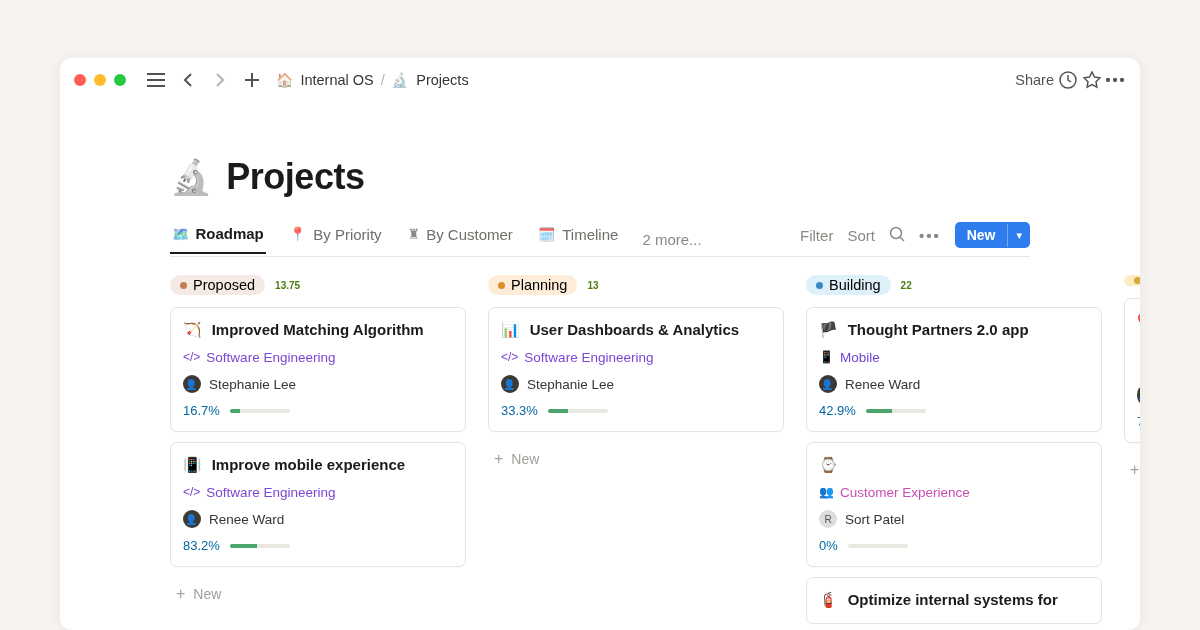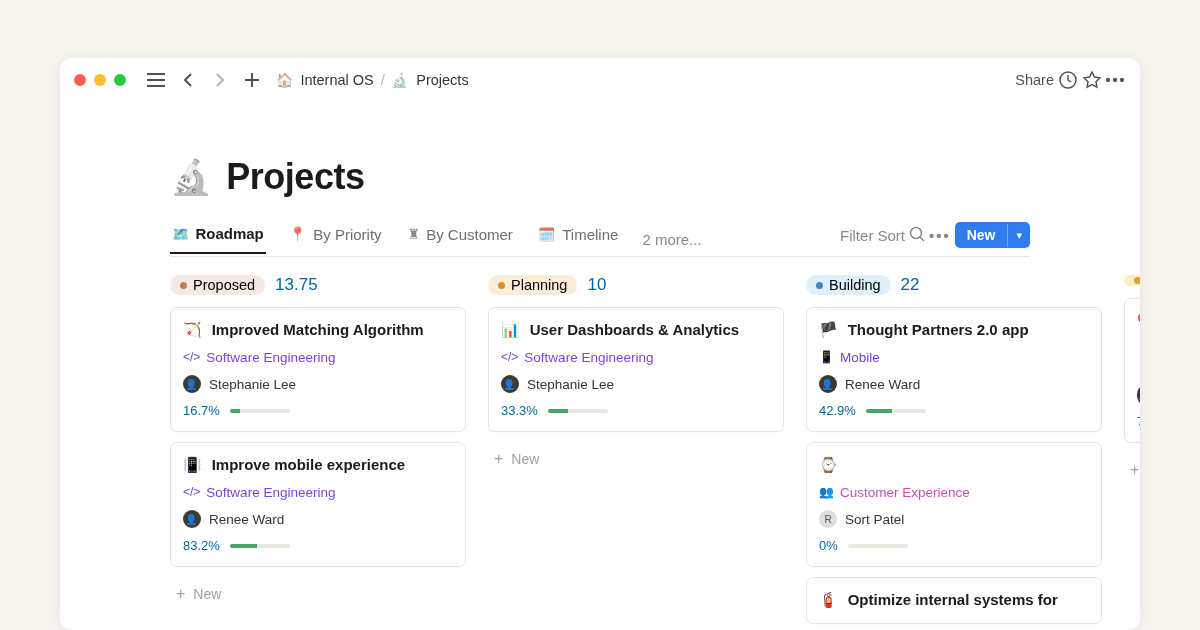--- a/index.html
+++ b/index.html
@@ -18,31 +18,31 @@
   .dots { letter-spacing:2px; font-weight:700; }
   .content { padding:0 110px; }
   .page-header { display:flex; align-items:center; gap:14px; margin-top:54px; }
   .page-icon { font-size:34px; filter:grayscale(1); opacity:.75; }
   .page-title { font-size:36px; font-weight:800; color:#1c1b19; letter-spacing:-.5px; }
   .tabs-row { display:flex; align-items:center; margin-top:24px; border-bottom:1px solid #eae8e3; position:relative; }
   .tab { display:flex; align-items:center; gap:6px; padding:0 2px 10px 2px; margin-right:22px; font-size:15px; color:#6f6e69; cursor:pointer; }
   .tab.active { color:#1c1b19; font-weight:700; border-bottom:2px solid #1c1b19; margin-bottom:-1px; }
   .tab .ticon { font-size:14px; opacity:.8; }
   .tabs-more { font-size:15px; color:#8a8883;text-align:center; }
-  .tabs-tools { margin-left:auto; display:flex; align-items:center; gap:4px; color:#8a8883; font-size:15px; padding-bottom:8px; }
+  .tabs-tools { margin-left:auto; display:flex; align-items:center; gap:14px; color:#8a8883; font-size:15px; padding-bottom:8px; }
   .btn-new { display:flex; align-items:center; background:#2f7cee; color:#fff; border-radius:5px; overflow:hidden; }
   .btn-new .lbl { padding:5px 12px; font-weight:600; font-size:14px; }
   .btn-new .chev { padding:5px 8px; border-left:1px solid rgba(255,255,255,.35); font-size:11px; }
   .board { display:flex; gap:22px; margin-top:18px; }
   .col { width:296px; flex-shrink:0; }
   .col.peek { width:30px; overflow:hidden; }
   .col-head { display:flex; align-items:center; gap:10px; margin-bottom:12px; }
   .pill { display:flex; align-items:center; gap:6px; padding:2px 10px; border-radius:12px; font-size:14.5px; font-weight:500; }
   .dot { width:7px; height:7px; border-radius:50%; }
-  .count { color:#0369a1; font-size:17px; }
+  .count { color:#4d7c0f; font-size:10px;font-weight:bold; }
   .card { border:1px solid #e6e3dd; border-radius:7px; padding:12px 12px 13px 12px; margin-bottom:10px; background:#fff; box-shadow:0 1px 1px rgba(0,0,0,.02); cursor:pointer; }
   .card-title { display:flex; align-items:flex-start; gap:10px; font-size:15px; font-weight:600; color:#1c1b19; line-height:1.3; }
   .tag { display:inline-flex; align-items:center; gap:6px; margin-top:10px; color:#7b46d4; font-size:13.5px; }
   .tag.mobile { color:#7045d4; }
   .tag.ce { color:#c94db3; }
   .tag .tgi { font-size:12px; }
   .owner { display:flex; align-items:center; gap:8px; margin-top:10px; font-size:13.5px; color:#37352f; }
   .avatar { width:18px; height:18px; border-radius:50%; background:#ddd; display:flex; align-items:center; justify-content:center; font-size:10px; color:#555; }
   .avatar.dark { background:#3d3a34; color:#fff; }
   .prog-row { display:flex; align-items:center; gap:10px; margin-top:10px; }
@@ -193,21 +193,21 @@
             <span class="plus-ic">+</span>
             <span>New</span>
           </div>
         </div>
         <div class="col">
     <div class="col-head">
       <span class="pill" style="background:#fdecd7">
         <span class="dot" style="background:#e08a2c"></span>
         <span>Planning</span>
       </span>
-      <span class="count">10</span>
+      <span class="count">13</span>
     </div>
           <div class="card"><div class="card-title">
               <span>📊</span>
               <span>User Dashboards &amp; Analytics</span>
             </div><div class="tag ">
               <span class="tgi">&lt;/&gt;</span>
               <span>Software Engineering</span>
             </div><div class="owner">
               <span class="avatar dark">👤</span>
               <span>Stephanie Lee</span>

